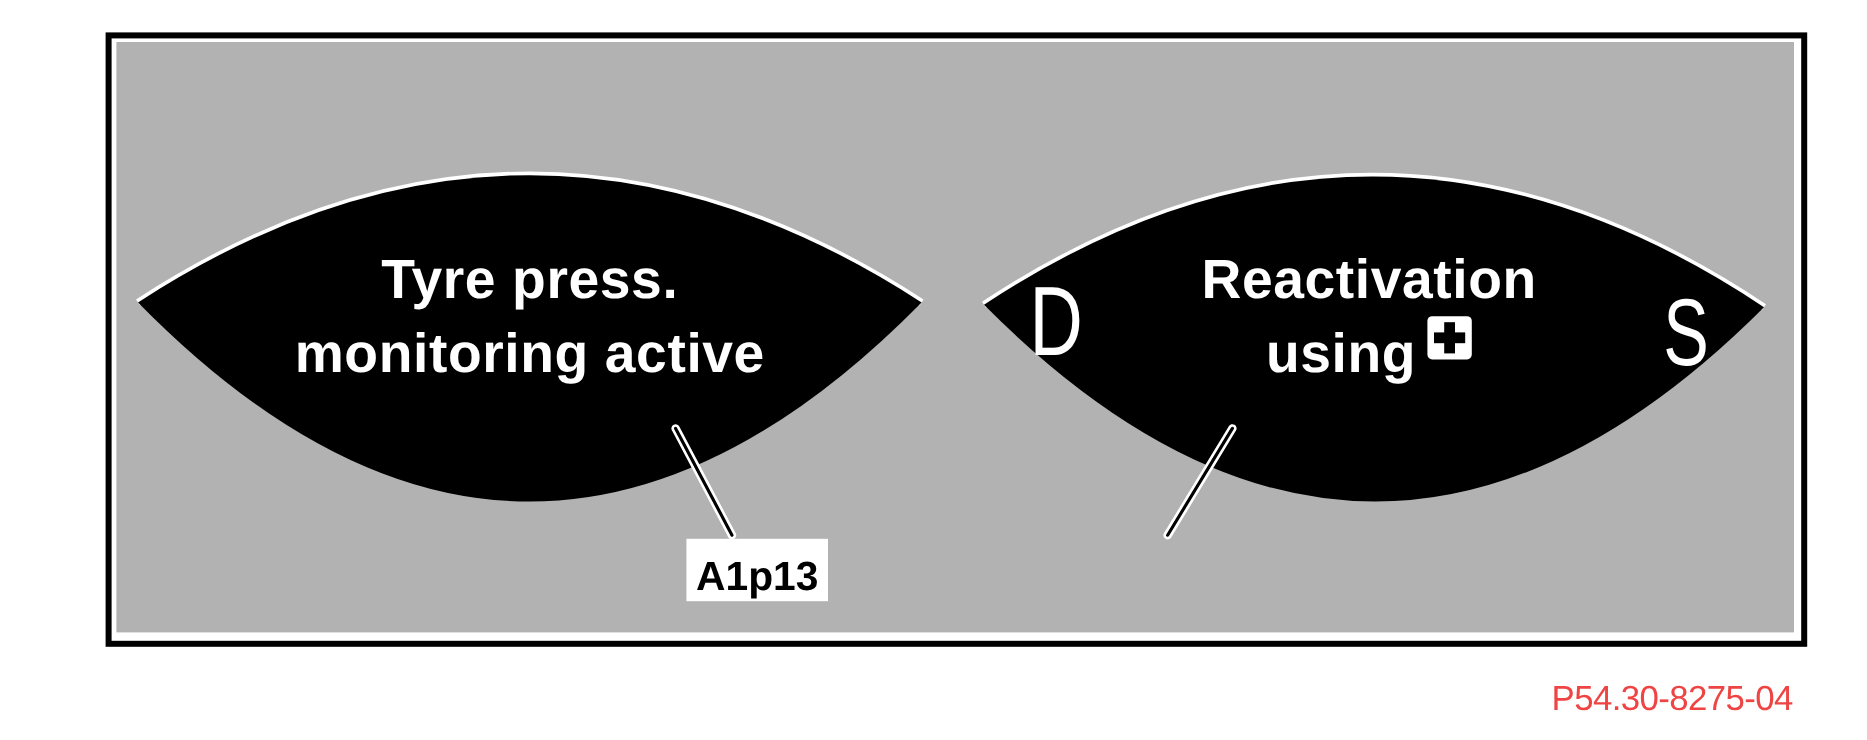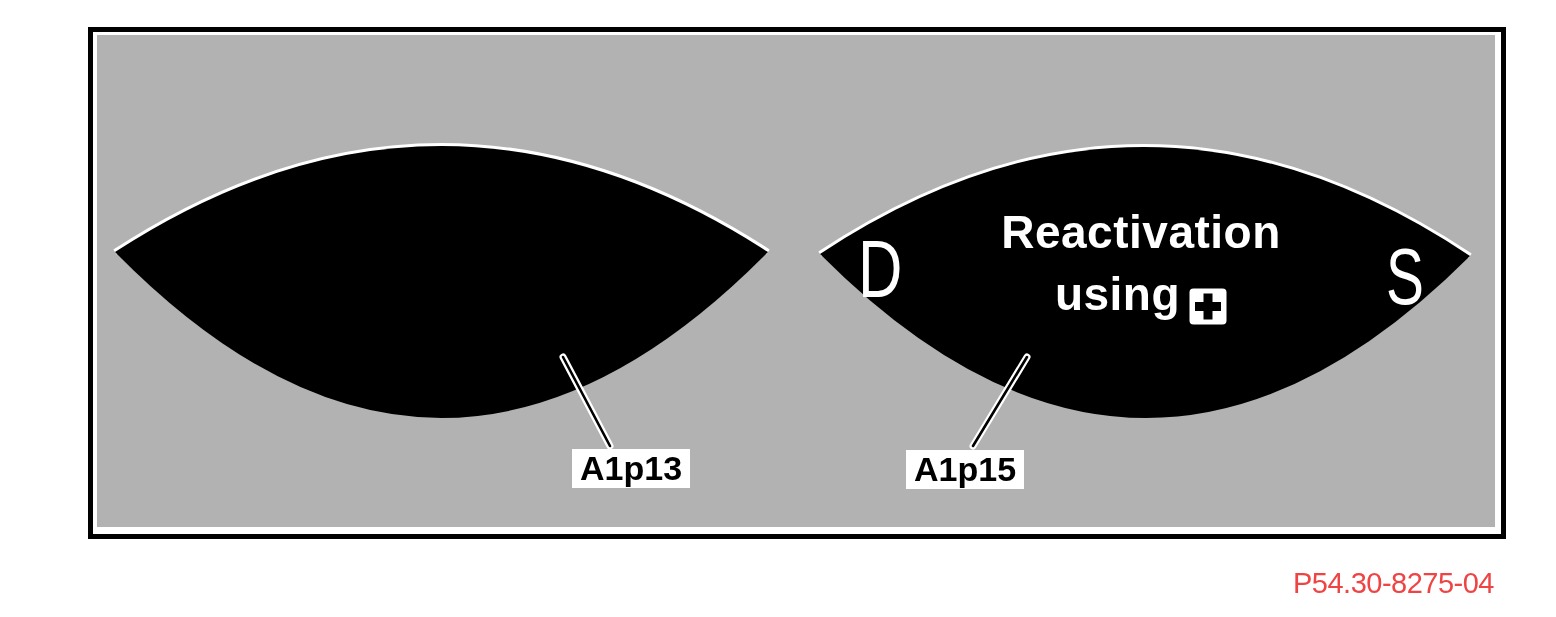--- a/index.html
+++ b/index.html
@@ -37,37 +37,37 @@
   .display-text{
     position:absolute;z-index:3;
     top:201px;
     color:var(--display-text);
     font-size:46px;font-weight:bold;
     line-height:62px;text-align:center;
     letter-spacing:0.5px;
   }
   .display-text.left{left:115px;width:653px;}
   .display-text.right{left:816px;width:650px;}
-  .using-row{display:flex;align-items:flex-end;justify-content:center;gap:9px;}
+  .using-row{display:flex;align-items:flex-start;justify-content:center;gap:9px;}
   .plus-icon{display:inline-flex;align-items:center;}
   .letter{
     position:absolute;z-index:3;
     color:var(--display-text);
     font-weight:normal;
     transform-origin:left top;
   }
   .letter.d{left:858px;top:228px;font-size:82px;line-height:82px;transform:scaleX(0.75);}
   .letter.s{left:1386px;top:237px;font-size:79px;line-height:79px;transform:scaleX(0.72);}
   .ref-label{
     position:absolute;z-index:4;
     background:var(--label-background);
     color:var(--label-text);
     font-size:34px;font-weight:bold;
     line-height:34px;
-    padding:2px 8px 3px 8px;
+    padding:15px 8px 3px 8px;
   }
   .ref-label.a1p13{left:572px;top:449px;}
   .ref-label.a1p15{left:906px;top:450px;}
   .figure-number{
     position:absolute;z-index:1;
     top:568px;right:62px;
     color:#ef4444;
     font-size:29px;line-height:30px;
     letter-spacing:-0.5px;
   }
@@ -93,36 +93,39 @@
       <line class="leader-outline" x1="563" y1="357" x2="610" y2="446"></line>
       <line class="leader-core" x1="563" y1="357" x2="610" y2="446"></line>
     </g>
 
     <g>
       <line class="leader-outline" x1="1027" y1="357" x2="973" y2="446"></line>
       <line class="leader-core" x1="1027" y1="357" x2="973" y2="446"></line>
     </g>
   </svg>
 
+  <div class="display-text left">
+    <div>Tyre press.</div>
+    <div>monitoring active</div>
+  </div>
 
   <div class="display-text right">
     <div>Reactivation</div>
     <div class="using-row">
       <span>using</span>
       <span class="plus-icon">
         <svg width="38" height="37" viewBox="0 0 38 37" aria-hidden="true">
           <rect x="0.5" y="0.5" width="37" height="36" rx="4" fill="#ffffff"></rect>
           <rect x="14.5" y="5.5" width="9" height="26" fill="#000000"></rect>
           <rect x="6" y="14" width="26" height="9" fill="#000000"></rect>
         </svg>
       </span>
     </div>
   </div>
 
   <div class="letter d">D</div>
   <div class="letter s">S</div>
 
   <div class="ref-label a1p13">A1p13</div>
-  <div class="ref-label a1p15">A1p15</div>
 
   <div class="figure-number">P54.30-8275-04</div>
 
 </div>
 
 </body></html>

